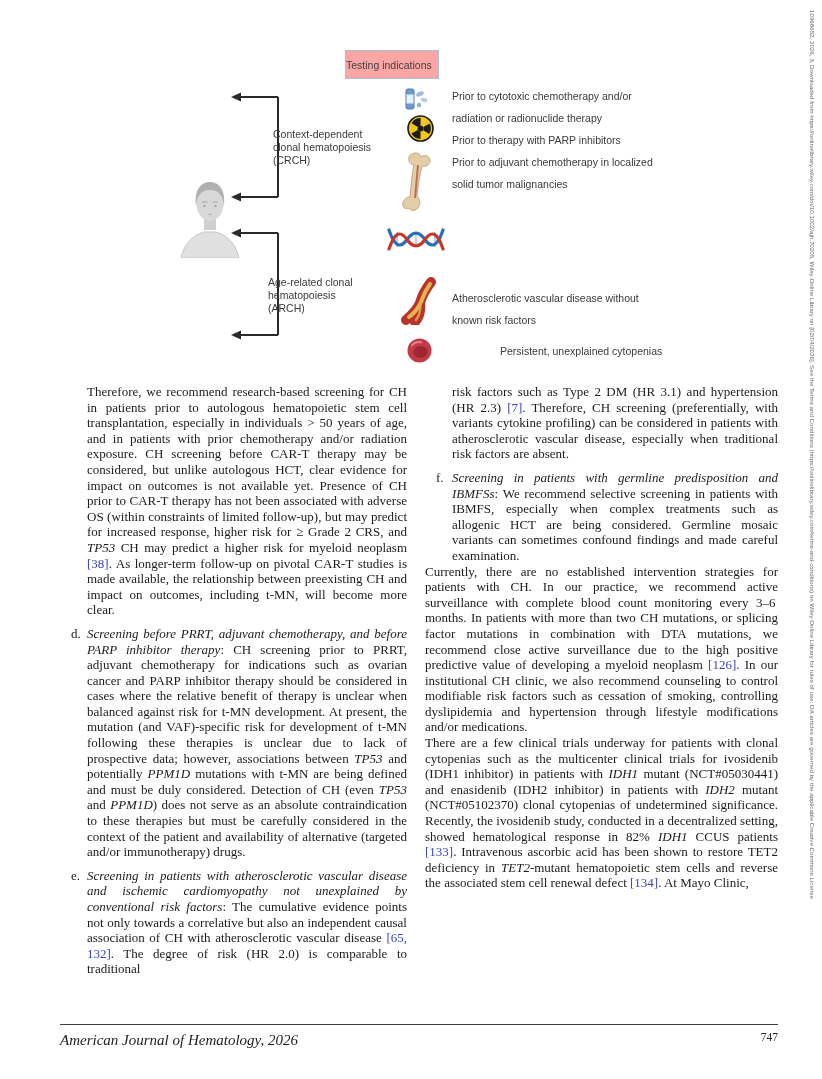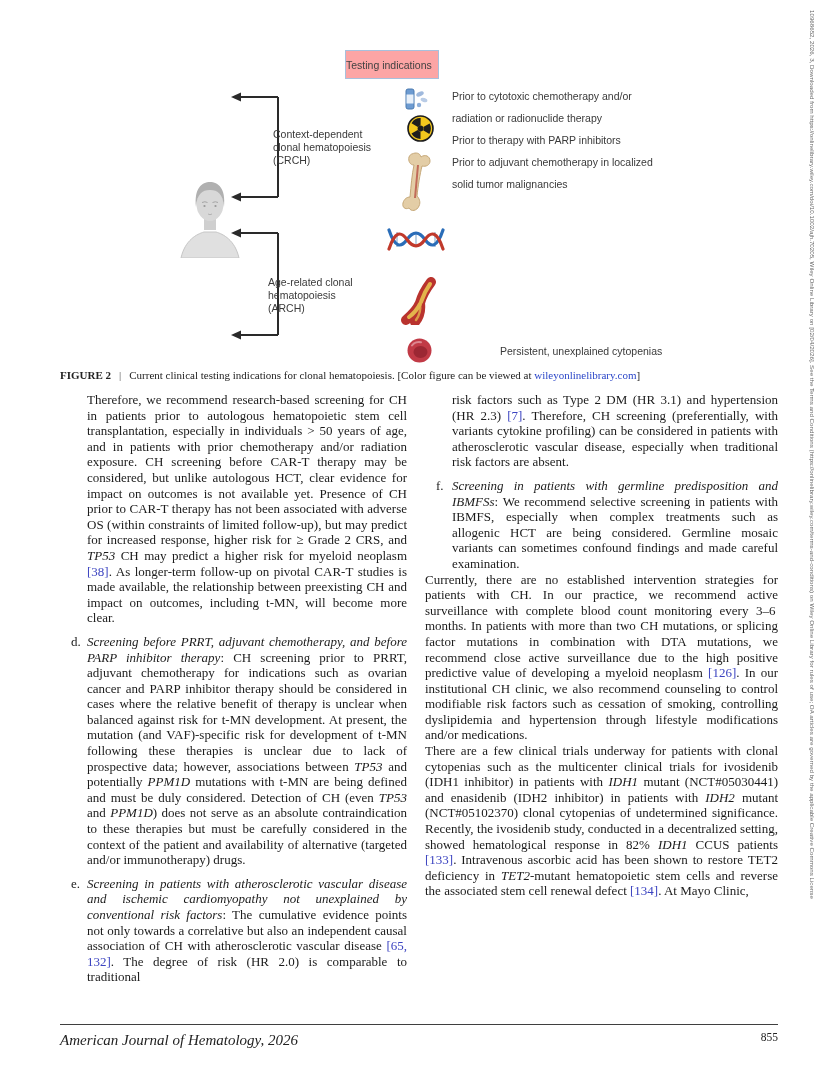--- a/index.html
+++ b/index.html
@@ -19,21 +19,21 @@
   .fig-label{font-size:10.5px;line-height:13px;white-space:pre-line;color:#3a3a3a;}
   .fig-text{font-size:10.5px;line-height:22px;white-space:pre-line;color:#3a3a3a;}
   .crch-label{left:213px;top:88px;}
   .arch-label{left:208px;top:236px;}
   
   .caption{position:absolute;left:60px;top:369px;width:700px;font-size:11px;color:#222;}
   .caption .cap-label{font-weight:bold;}
   .caption .cap-sep{margin:0 8px;color:#555;}
   .caption .cap-link{color:#2b46c8;}
   
-  .col{position:absolute;top:392px;font-size:13px;line-height:15.6px;text-align:justify;}
+  .col{position:absolute;top:384px;font-size:13px;line-height:15.6px;text-align:justify;}
   .col-left{left:60px;width:347px;}
   .col-right{left:425px;width:353px;}
   .col p{margin:0;}
   .indent{padding-left:27px;}
   .li{position:relative;padding-left:27px;margin-top:8px;}
   .li .marker{position:absolute;left:11px;top:0;}
   .seg-i{font-style:italic;}
   .seg-ref{color:#3b43c0;}
   .section-heading{margin-top:20px;font-weight:bold;font-size:13.6px;text-align:left;}
   .section-heading .pipe{margin:0 8px;font-weight:bold;}
@@ -118,32 +118,31 @@
       </g>
     </svg>
 
     <svg class="abs" style="left:337px;top:237px;" width="45" height="48" viewBox="0 0 45 48">
       <g fill="none" stroke-linecap="round">
         <path d="M34 5 C28 13 25 18 23 26 M23 26 C20 33 15 38 9 43 M23 26 C24 34 22 40 18 45" stroke="#b9332e" stroke-width="10"></path>
         <path d="M33 7 C28 14 26 19 24 25 M23 27 C20 33 16 37 12 40" stroke="#e3b44c" stroke-width="4"></path>
         <path d="M23 26 C24 33 22 39 19 43" stroke="#e3b44c" stroke-width="2.5" opacity="0.8"></path>
       </g>
     </svg>
+    <div class="abs fig-text" style="left:392px;top:247px;">Atherosclerotic vascular disease without
+known risk factors</div>
 
     <svg class="abs" style="left:346px;top:297px;" width="27" height="27" viewBox="0 0 27 27">
       <circle cx="13.5" cy="13.5" r="12" fill="#c13a46"></circle>
       <ellipse cx="14.5" cy="15" rx="7" ry="6" fill="#9c2733"></ellipse>
       <path d="M6 8.5 C8 5.5 12 4.5 15 5.2" stroke="#dd8790" stroke-width="2" fill="none" stroke-linecap="round"></path>
     </svg>
     <div class="abs fig-text" style="left:392px;top:300px;padding-left:48px;">Persistent, unexplained cytopenias</div>
   </div>
 
-  <div class="caption">
-    <span class="cap-label">FIGURE 2</span><span class="cap-sep">|</span><span>Current clinical testing indications for clonal hematopoiesis. [Color figure can be viewed at </span><span class="cap-link">wileyonlinelibrary.com</span><span>]</span>
-  </div>
 
   <div class="col col-left">
     <p class="indent"><span>Therefore, we recommend research-based screening for CH in patients prior to autologous hematopoietic stem cell transplantation, especially in individuals &gt; 50 years of age, and in patients with prior chemotherapy and/or radiation exposure. CH screening before CAR-T therapy may be considered, but unlike autologous HCT, clear evidence for impact on outcomes is not available yet. Presence of CH prior to CAR-T therapy has not been associated with adverse OS (within constraints of limited follow-up), but may predict for increased response, higher risk for ≥ Grade 2 CRS, and </span><span class="seg-i">TP53</span><span> CH may predict a higher risk for myeloid neoplasm </span><span class="seg-ref">[38]</span><span>. As longer-term follow-up on pivotal CAR-T studies is made available, the relationship between preexisting CH and impact on outcomes, including t-MN, will become more clear.</span></p>
     <div class="li">
       <span class="marker">d.</span>
       <p><span class="seg-i">Screening before PRRT, adjuvant chemotherapy, and before PARP inhibitor therapy</span><span>: CH screening prior to PRRT, adjuvant chemotherapy for indications such as ovarian cancer and PARP inhibitor therapy should be considered in cases where the relative benefit of therapy is unclear when balanced against risk for t-MN development. At present, the mutation (and VAF)-specific risk for development of t-MN following these therapies is unclear due to lack of prospective data; however, associations between </span><span class="seg-i">TP53</span><span> and potentially </span><span class="seg-i">PPM1D</span><span> mutations with t-MN are being defined and must be duly considered. Detection of CH (even </span><span class="seg-i">TP53</span><span> and </span><span class="seg-i">PPM1D</span><span>) does not serve as an absolute contraindication to these therapies but must be carefully considered in the context of the patient and availability of alternative (targeted and/or immunotherapy) drugs.</span></p>
     </div>
     <div class="li">
       <span class="marker">e.</span>
       <p><span class="seg-i">Screening in patients with atherosclerotic vascular disease and ischemic cardiomyopathy not unexplained by conventional risk factors</span><span>: The cumulative evidence points not only towards a correlative but also an independent causal association of CH with atherosclerotic vascular disease </span><span class="seg-ref">[65, 132]</span><span>. The degree of risk (HR 2.0) is comparable to traditional</span></p>
@@ -155,15 +154,15 @@
     <div class="li">
       <span class="marker">f.</span>
       <p><span class="seg-i">Screening in patients with germline predisposition and IBMFSs</span><span>: We recommend selective screening in patients with IBMFS, especially when complex treatments such as allogenic HCT are being considered. Germline mosaic variants can sometimes confound findings and made careful examination.</span></p>
     </div>
     <p class="mt14"><span>Currently, there are no established intervention strategies for patients with CH. In our practice, we recommend active surveillance with complete blood count monitoring every 3–6 months. In patients with more than two CH mutations, or splicing factor mutations in combination with DTA mutations, we recommend close active surveillance due to the high positive predictive value of developing a myeloid neoplasm </span><span class="seg-ref">[126]</span><span>. In our institutional CH clinic, we also recommend counseling to control modifiable risk factors such as cessation of smoking, controlling dyslipidemia and hypertension through lifestyle modifications and/or medications.</span></p>
     <p class="mt14"><span>There are a few clinical trials underway for patients with clonal cytopenias such as the multicenter clinical trials for ivosidenib (IDH1 inhibitor) in patients with </span><span class="seg-i">IDH1</span><span> mutant (NCT#05030441) and enasidenib (IDH2 inhibitor) in patients with </span><span class="seg-i">IDH2</span><span> mutant (NCT#05102370) clonal cytopenias of undetermined significance. Recently, the ivosidenib study, conducted in a decentralized setting, showed hematological response in 82% </span><span class="seg-i">IDH1</span><span> CCUS patients </span><span class="seg-ref">[133]</span><span>. Intravenous ascorbic acid has been shown to restore TET2 deficiency in </span><span class="seg-i">TET2</span><span>-mutant hematopoietic stem cells and reverse the associated stem cell renewal defect </span><span class="seg-ref">[134]</span><span>. At Mayo Clinic,</span></p>
   </div>
 
   <div class="footer-rule"></div>
   <div class="footer-journal">American Journal of Hematology, 2026</div>
-  <div class="footer-page">855</div>
+  <div class="footer-page">747</div>
 
 </div>
 
 </body></html>

